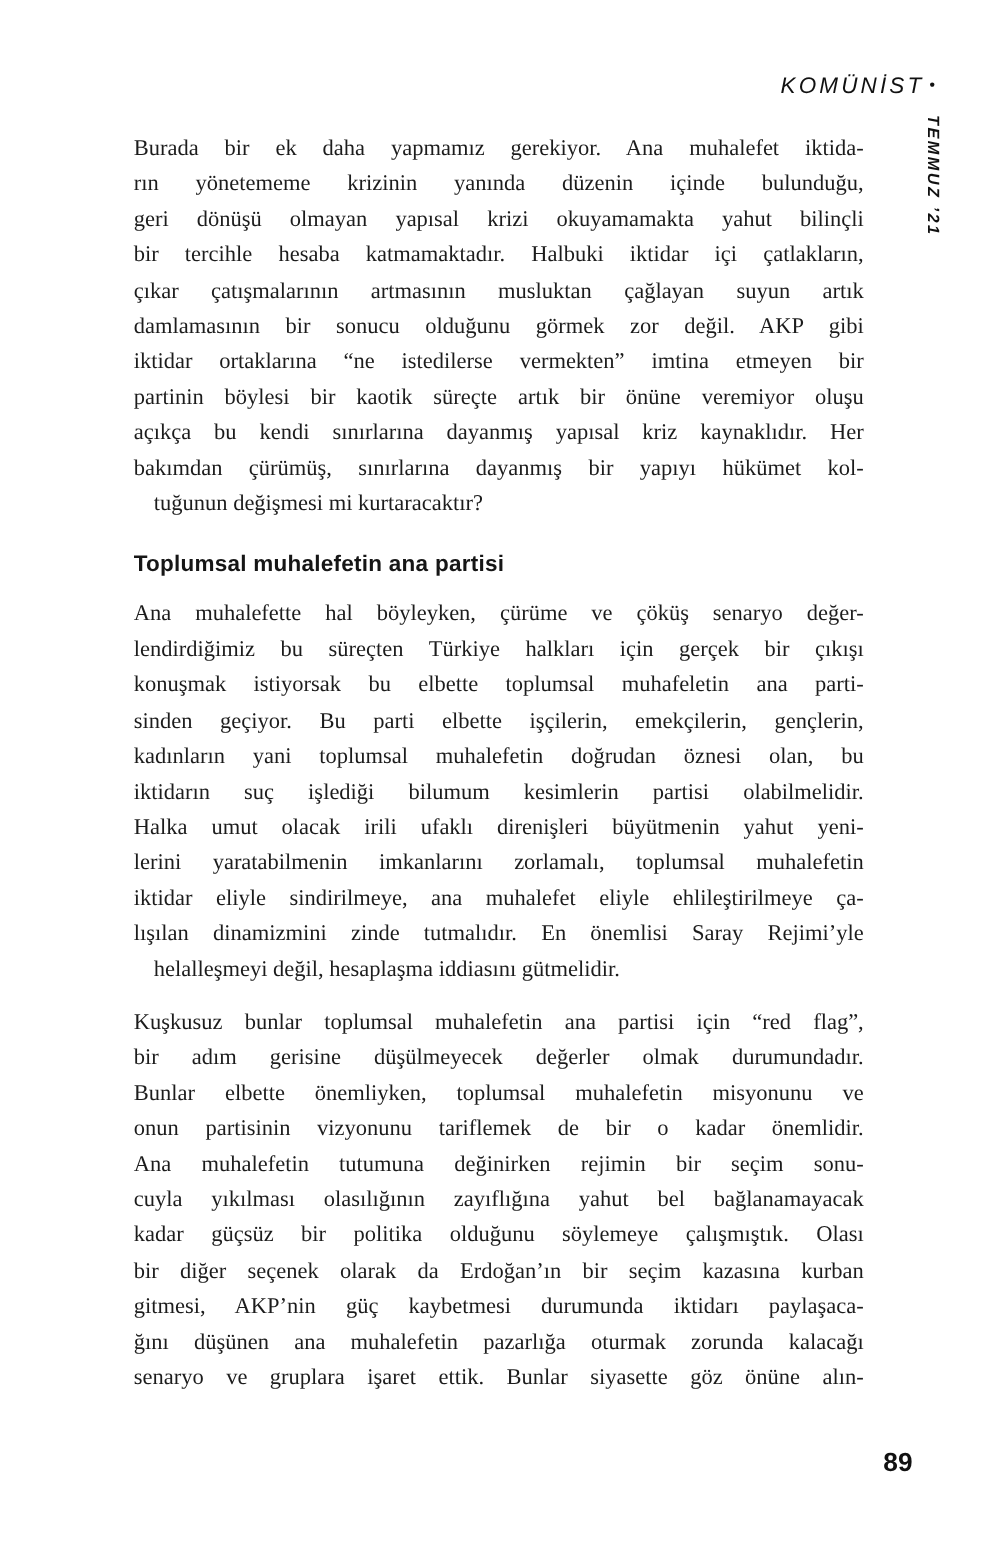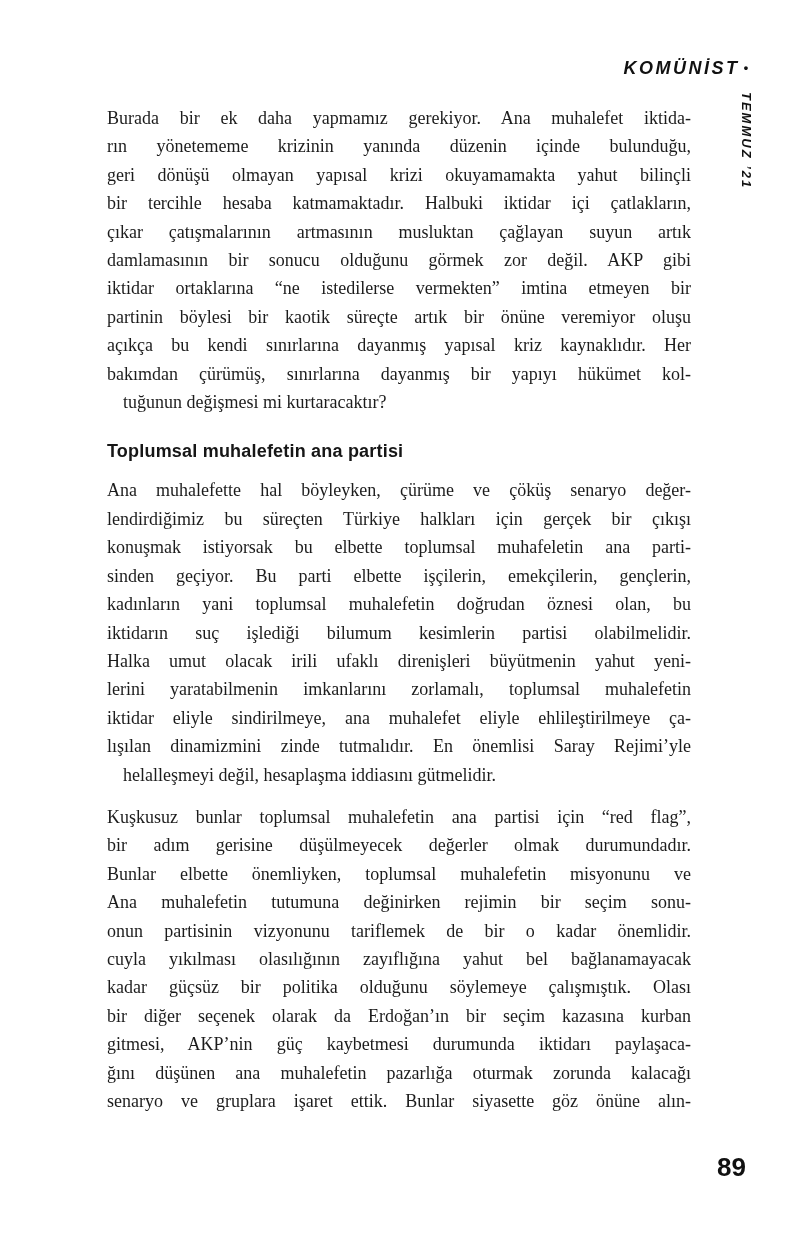--- a/index.html
+++ b/index.html
@@ -14,21 +14,21 @@
     height: 1241px;
     background: #ffffff;
     color: #1c1c1c;
     overflow: hidden;
   }
   .header {
     position: absolute;
     top: 58px;
     right: 50px;
     font-family: "Liberation Sans", sans-serif;
-    font-weight: 700;
+    font-weight: 400;
     font-style: italic;
     font-size: 18px;
     letter-spacing: 2.5px;
     color: #111;
     white-space: nowrap;
   }
   .header .bullet {
     font-size: 13px;
     letter-spacing: 0;
     margin-left: 4px;
@@ -72,25 +72,25 @@
     font-family: "Liberation Sans", sans-serif;
     font-weight: 700;
     font-size: 18px;
     line-height: 30px;
     color: #161616;
     margin: 20px 0 10px 0;
     letter-spacing: 0.2px;
   }
   .page-number {
     position: absolute;
-    right: 52px;
+    right: 68px;
     bottom: 58px;
     font-family: "Liberation Sans", sans-serif;
     font-weight: 700;
-    font-size: 26px;
+    font-size: 21px;
     color: #111;
   }
 </style>
 </head>
 <body>
 
 <div class="page">
 
   <div class="header">
     <span>KOMÜNİST</span><span class="bullet">•</span>
@@ -123,22 +123,22 @@
         <div class="line">Halka umut olacak irili ufaklı direnişleri büyütmenin yahut yeni-</div>
         <div class="line">lerini yaratabilmenin imkanlarını zorlamalı, toplumsal muhalefetin</div>
         <div class="line">iktidar eliyle sindirilmeye, ana muhalefet eliyle ehlileştirilmeye ça-</div>
         <div class="line">lışılan dinamizmini zinde tutmalıdır. En önemlisi Saray Rejimi’yle</div>
         <div class="line line-last">helalleşmeyi değil, hesaplaşma iddiasını gütmelidir.</div>
       </div>
       <div class="paragraph">
         <div class="line">Kuşkusuz bunlar toplumsal muhalefetin ana partisi için “red flag”,</div>
         <div class="line">bir adım gerisine düşülmeyecek değerler olmak durumundadır.</div>
         <div class="line">Bunlar elbette önemliyken, toplumsal muhalefetin misyonunu ve</div>
+        <div class="line">onun partisinin vizyonunu tariflemek de bir o kadar önemlidir.</div>
         <div class="line">Ana muhalefetin tutumuna değinirken rejimin bir seçim sonu-</div>
-        <div class="line">onun partisinin vizyonunu tariflemek de bir o kadar önemlidir.</div>
         <div class="line">cuyla yıkılması olasılığının zayıflığına yahut bel bağlanamayacak</div>
         <div class="line">kadar güçsüz bir politika olduğunu söylemeye çalışmıştık. Olası</div>
         <div class="line">bir diğer seçenek olarak da Erdoğan’ın bir seçim kazasına kurban</div>
         <div class="line">gitmesi, AKP’nin güç kaybetmesi durumunda iktidarı paylaşaca-</div>
         <div class="line">ğını düşünen ana muhalefetin pazarlığa oturmak zorunda kalacağı</div>
         <div class="line">senaryo ve gruplara işaret ettik. Bunlar siyasette göz önüne alın-</div>
       </div>
     </div>
 
   <div class="page-number">89</div>

